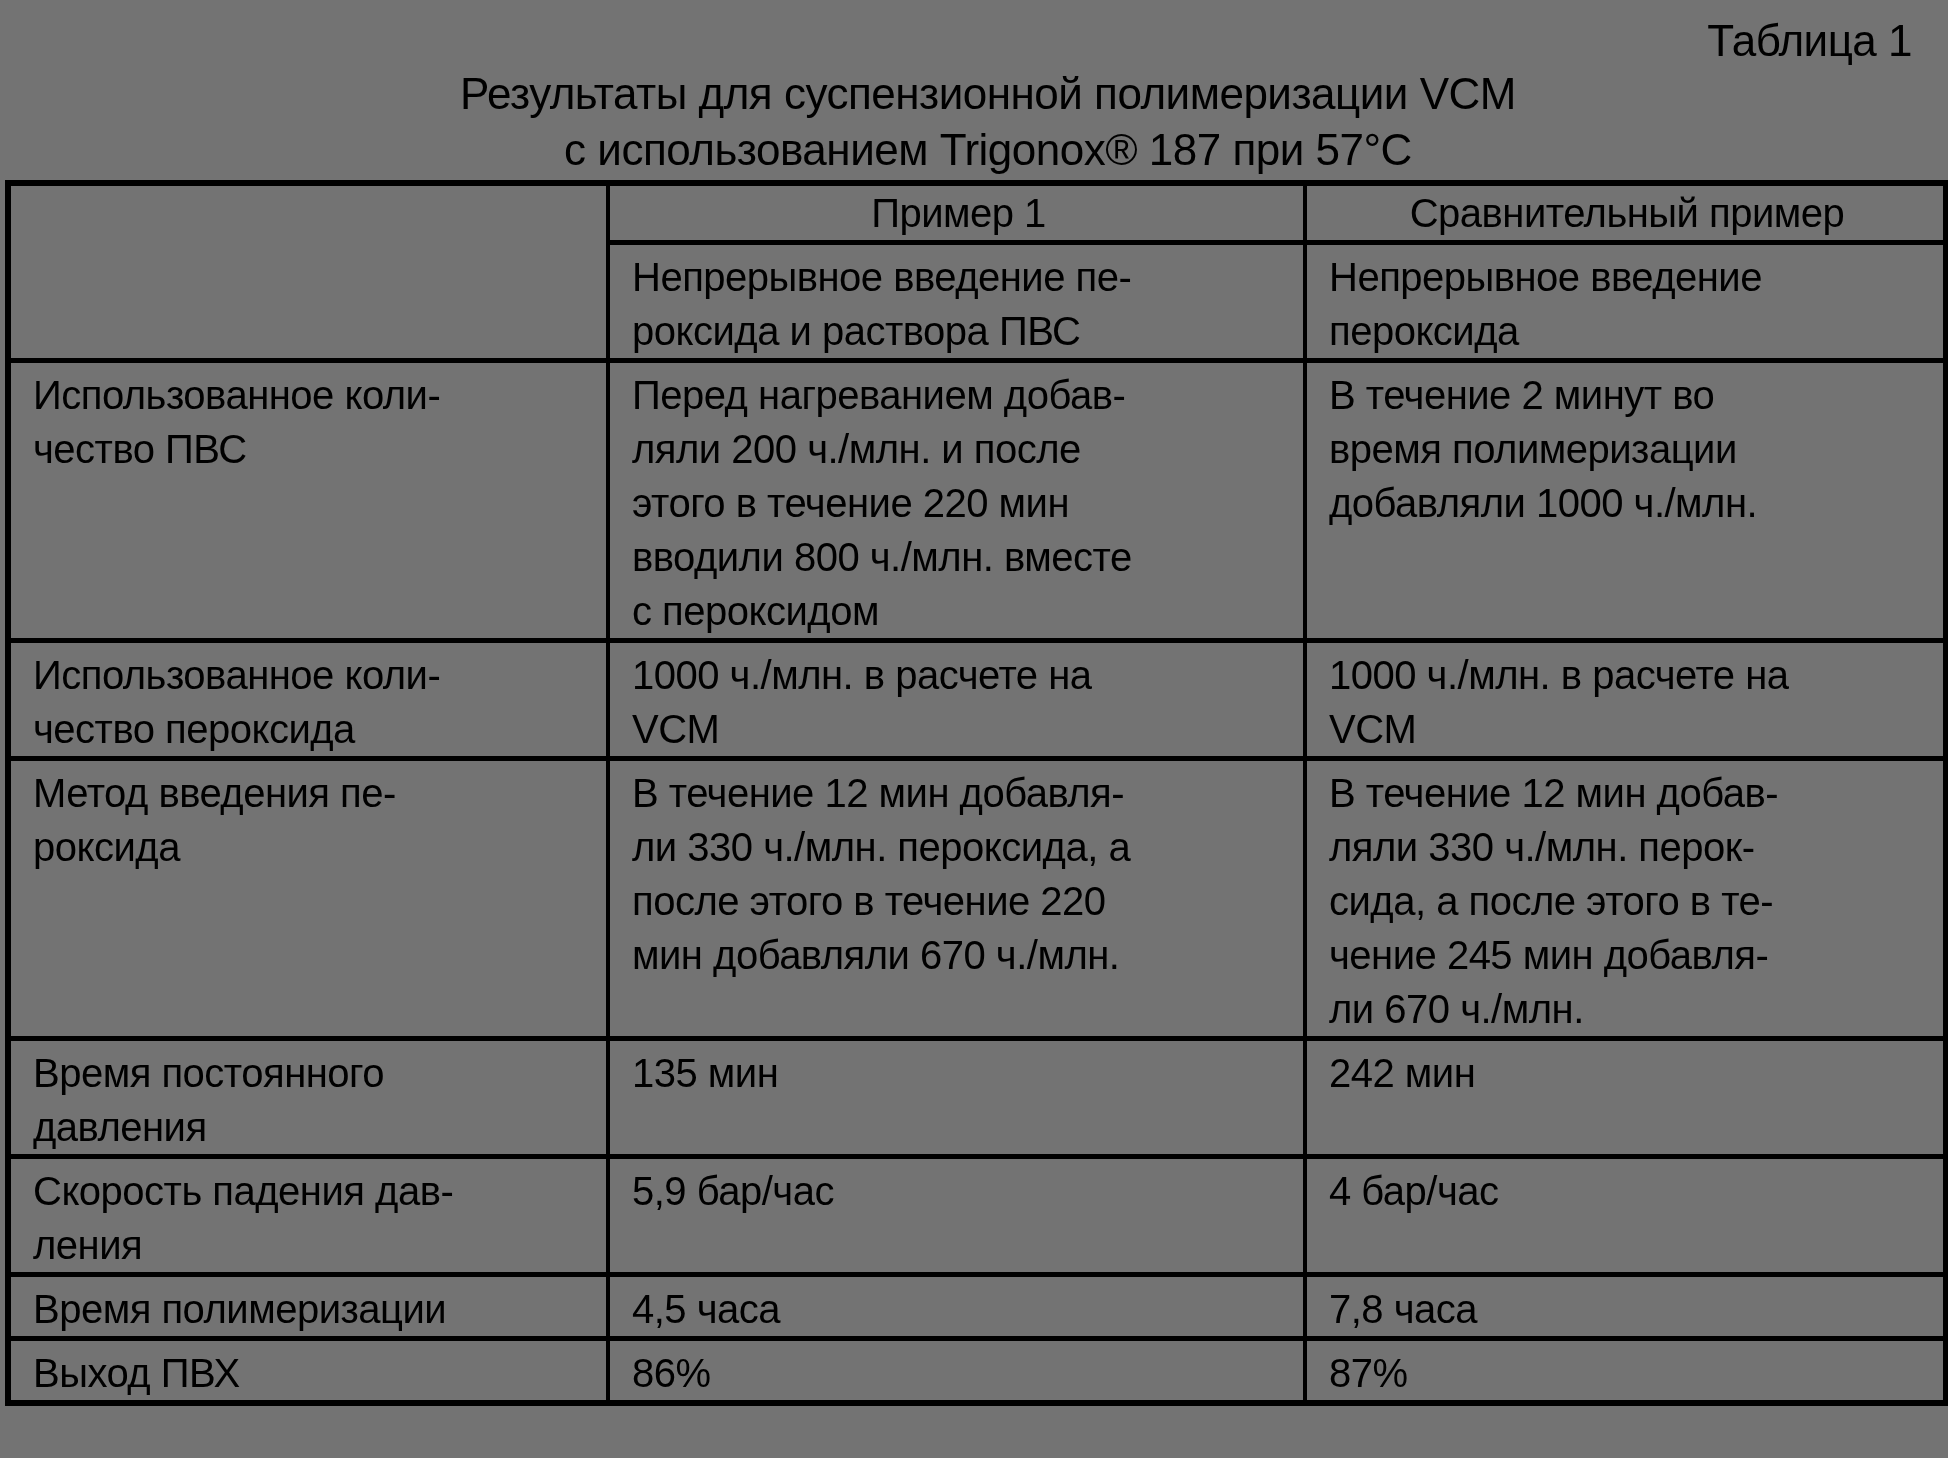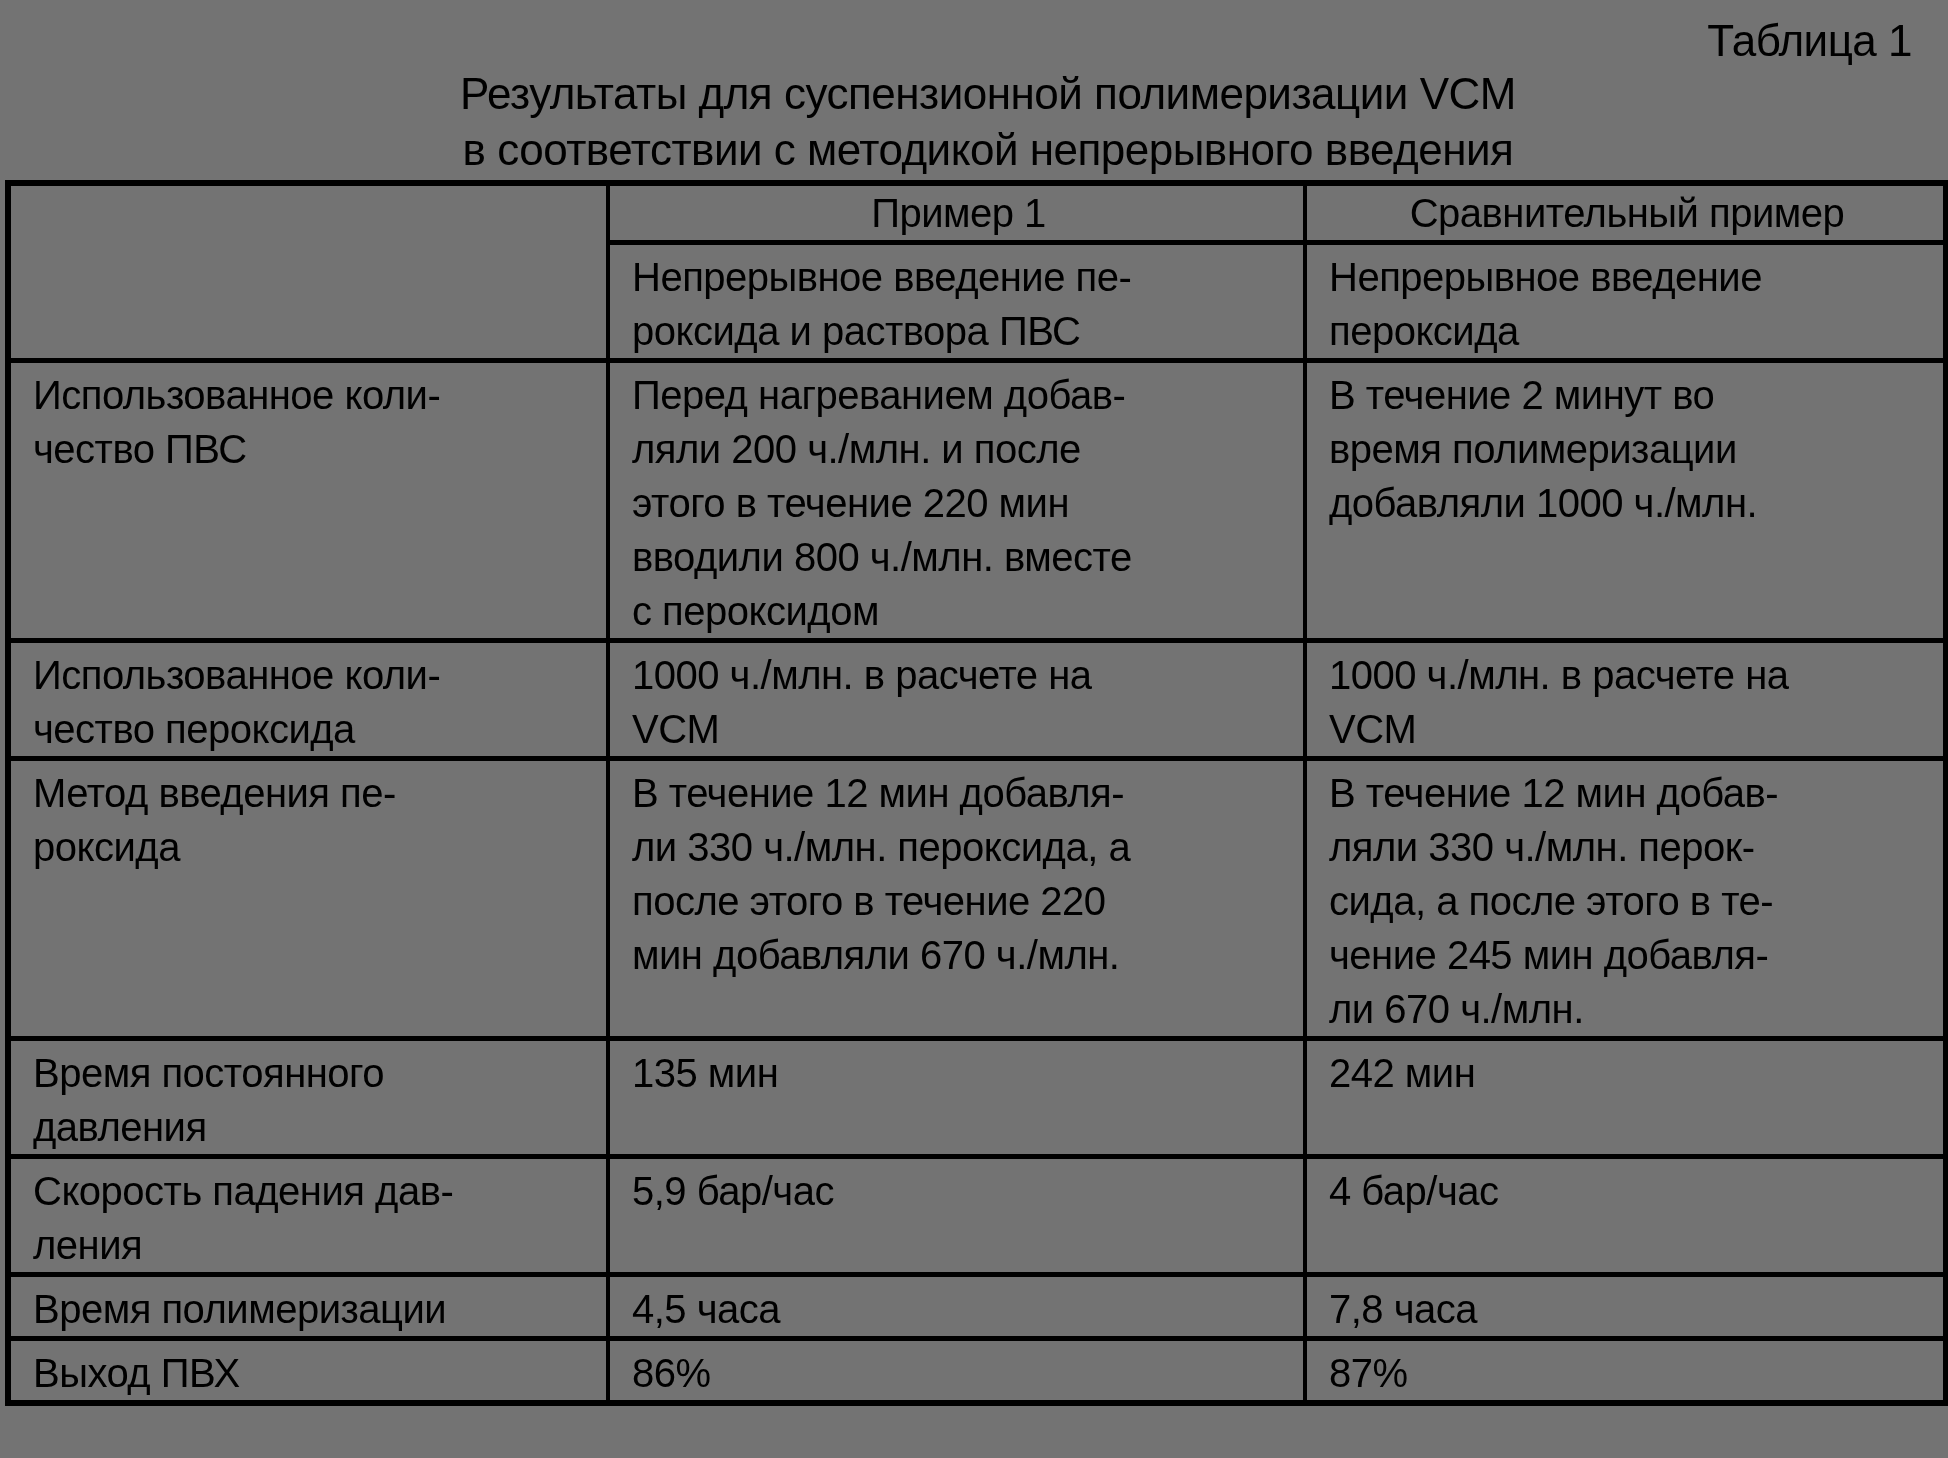--- a/index.html
+++ b/index.html
@@ -71,21 +71,21 @@
   tr.b7  { height: 58px; }
 </style>
 </head>
 <body>
 
 <div class="page">
 
   <div class="table-label">Таблица 1</div>
 
   <div class="title-line">Результаты для суспензионной полимеризации VCM</div>
-  <div class="title-line">в соответствии с методикой непрерывного введения</div>
+  <div class="title-line">с использованием Trigonox® 187 при 57°C</div>
 
   <table class="results">
     <colgroup>
       <col class="c1">
       <col class="c2">
       <col class="c3">
     </colgroup>
 
     <tbody>
         <tr class="hr1">

